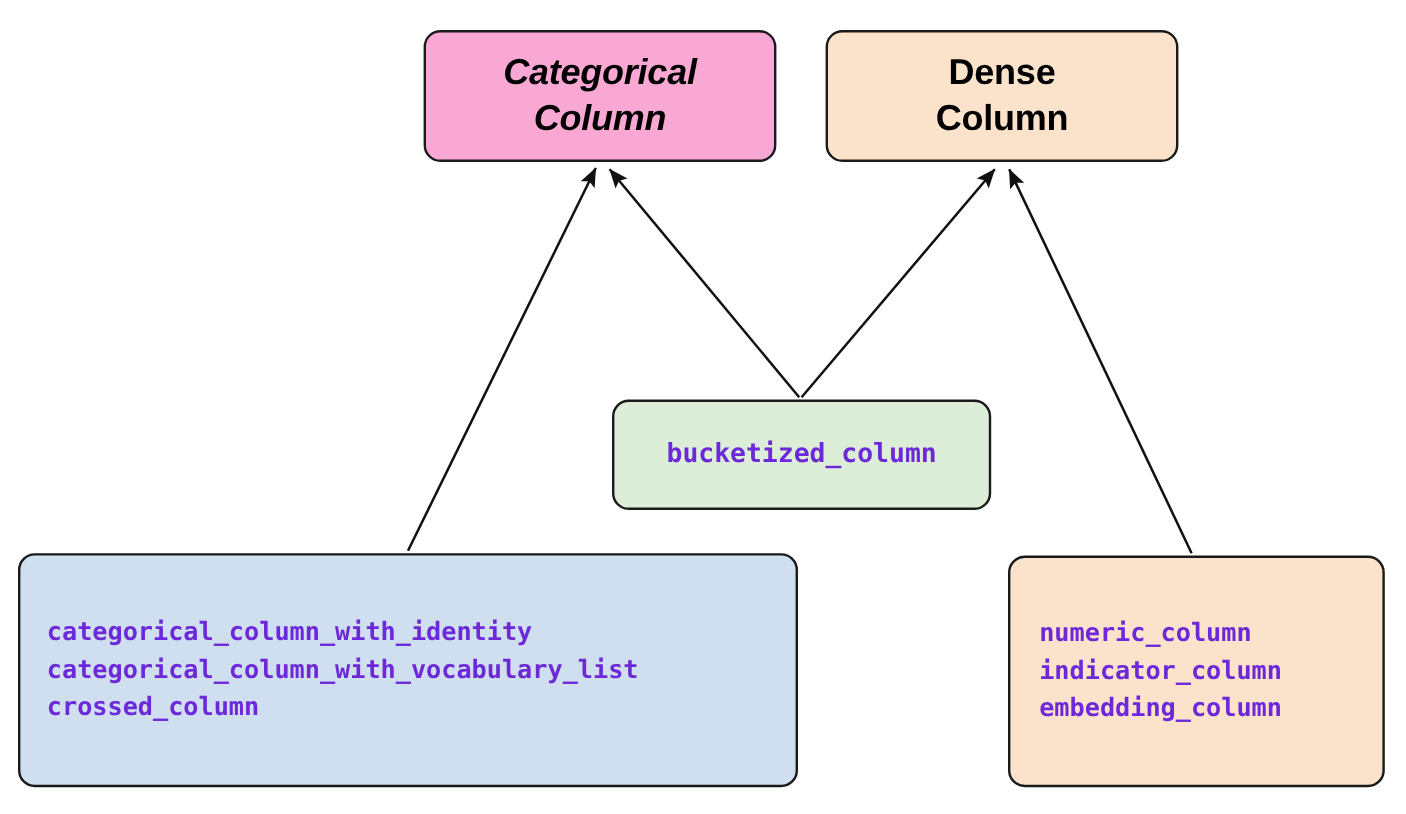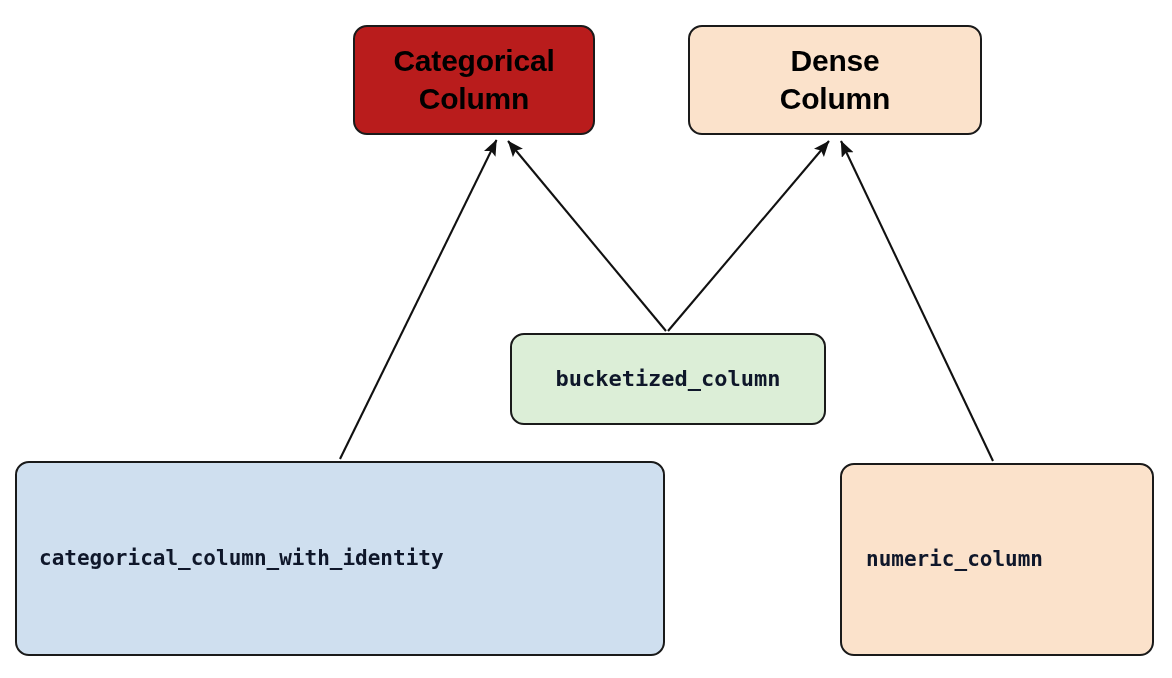--- a/index.html
+++ b/index.html
@@ -50,30 +50,31 @@
     font-size: 30px;
     line-height: 1.28;
     color: #000000;
     letter-spacing: -0.2px;
   }
   .mono-line {
     font-family: "DejaVu Sans Mono", monospace;
     font-weight: bold;
     font-size: 21px;
     line-height: 1.52;
-    color: #0f172a;
+    color: #6d28d9;
     white-space: pre;
   }
   .mono-line.big {
     font-size: 22px;
   }
   
   #node-categorical-column {
-    left: 353px; top: 25px; width: 242px; height: 110px;
-    background: #b91c1c;
+    left: 353px; top: 25px; width: 294px; height: 110px;
+    background: #f9a8d4;
+    font-style: italic;
   }
   #node-dense-column {
     left: 688px; top: 25px; width: 294px; height: 110px;
     background: #fbe2cb;
   }
   #node-bucketized-column {
     left: 510px; top: 333px; width: 316px; height: 92px;
     background: #dceed7;
   }
   #node-categorical-functions {
@@ -125,19 +126,23 @@
     <div class="title-line">Dense</div>
     <div class="title-line">Column</div>
   </div>
 
   <div class="node center" id="node-bucketized-column">
     <div class="mono-line big">bucketized_column</div>
   </div>
 
   <div class="node listbox" id="node-categorical-functions">
     <div class="mono-line">categorical_column_with_identity</div>
+    <div class="mono-line">categorical_column_with_vocabulary_list</div>
+    <div class="mono-line">crossed_column</div>
   </div>
 
   <div class="node listbox" id="node-dense-functions">
     <div class="mono-line">numeric_column</div>
+    <div class="mono-line">indicator_column</div>
+    <div class="mono-line">embedding_column</div>
   </div>
 
 </div>
 
 </body></html>

